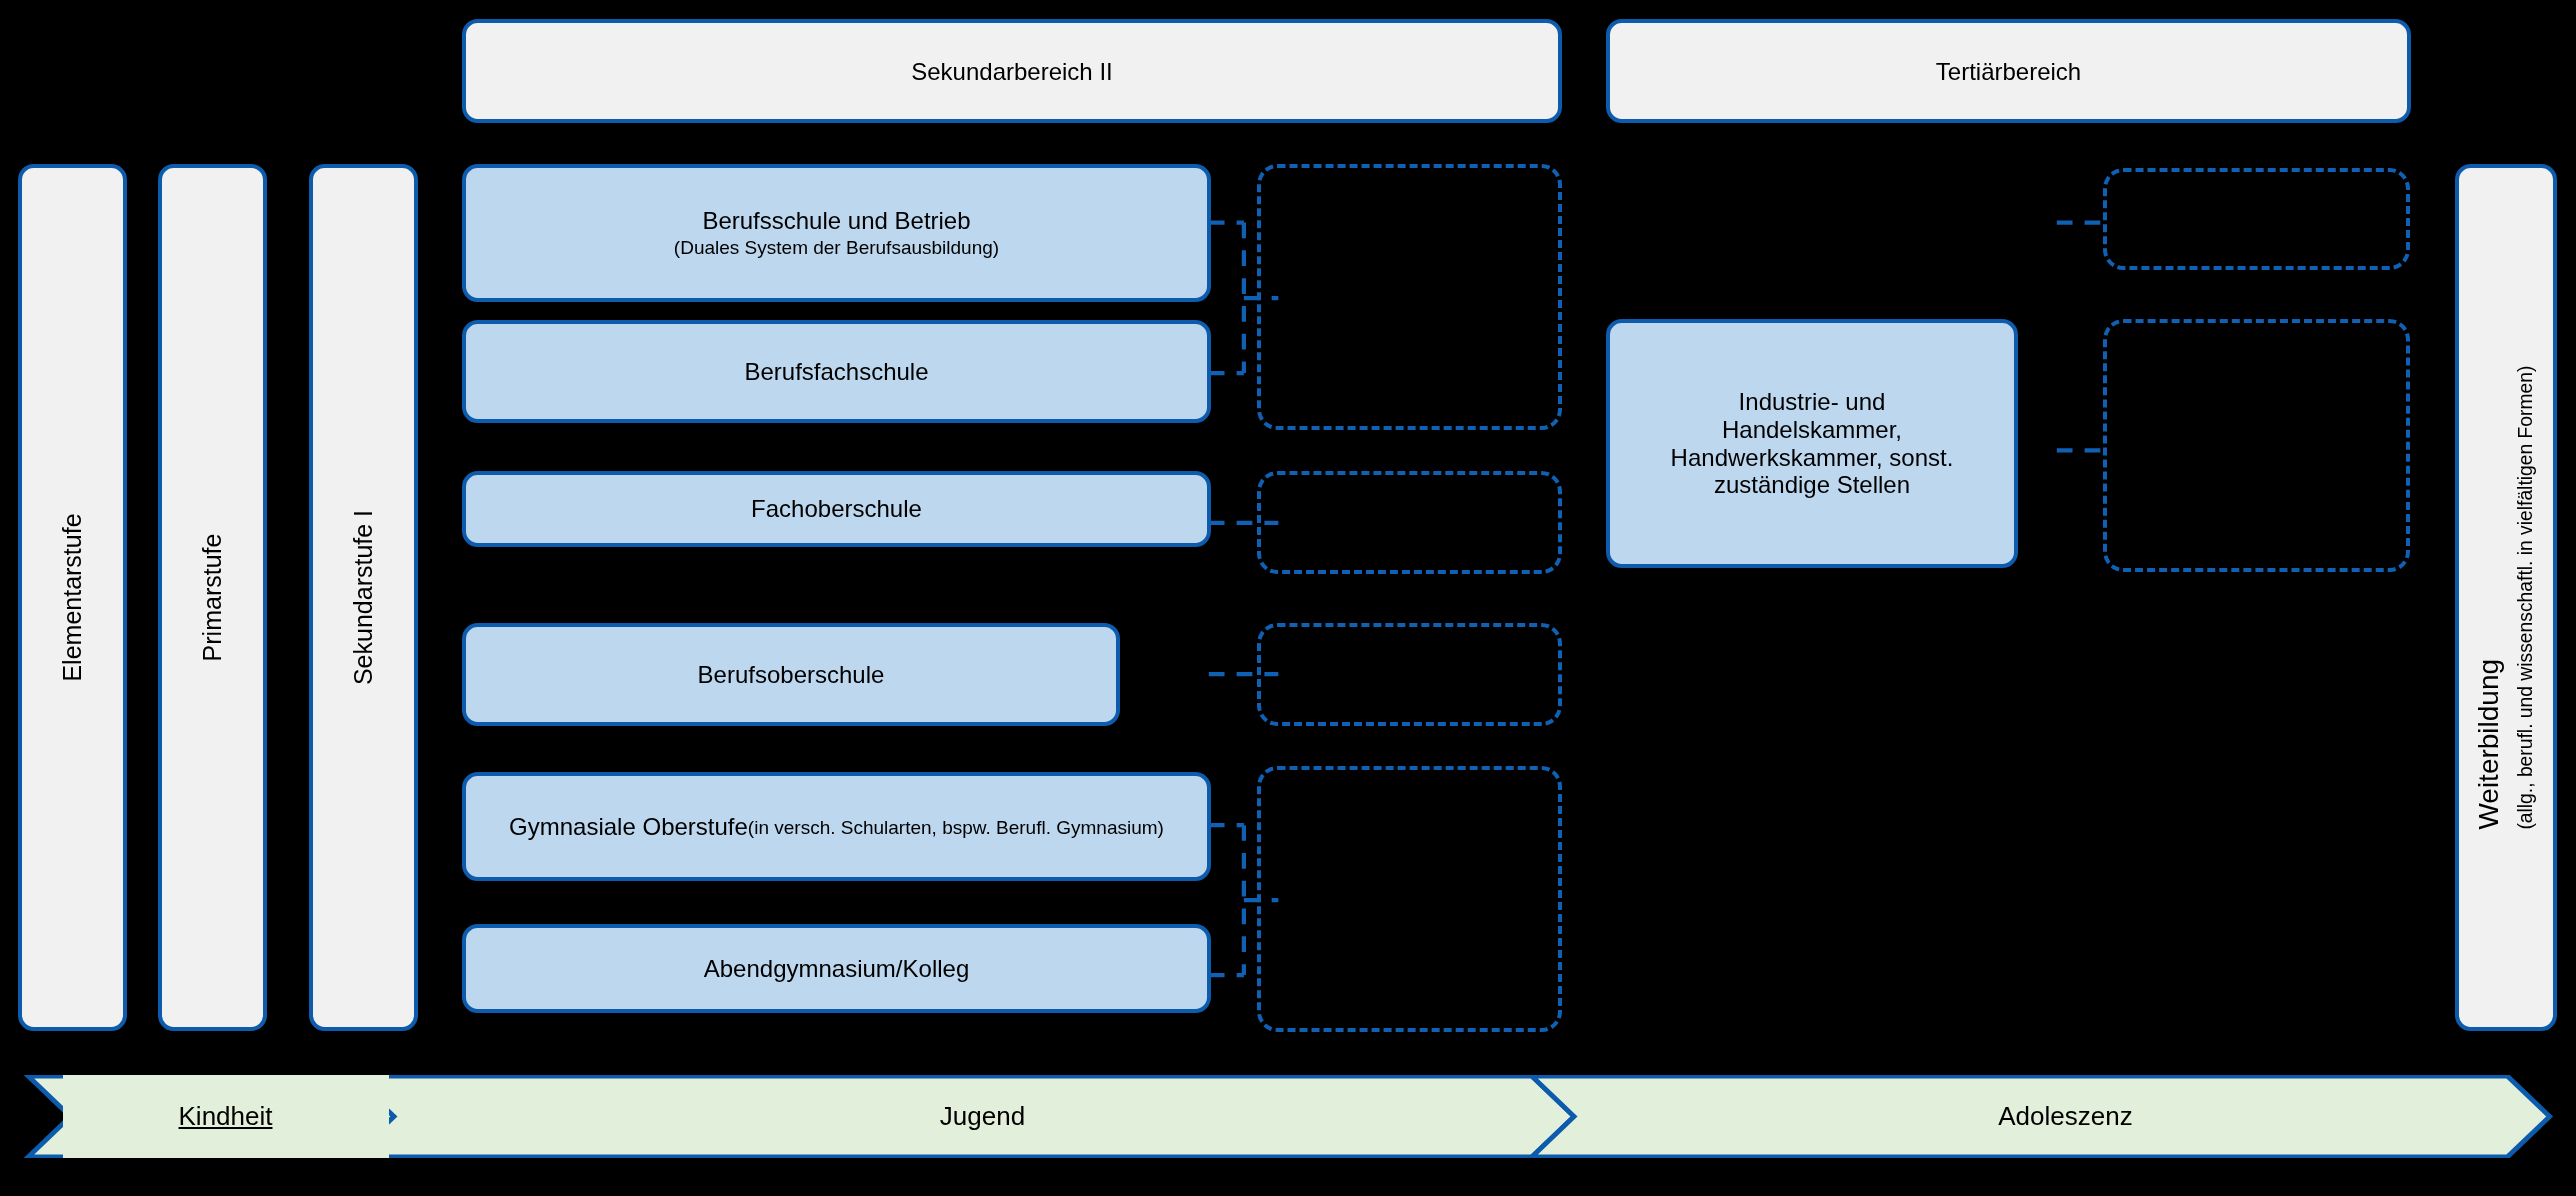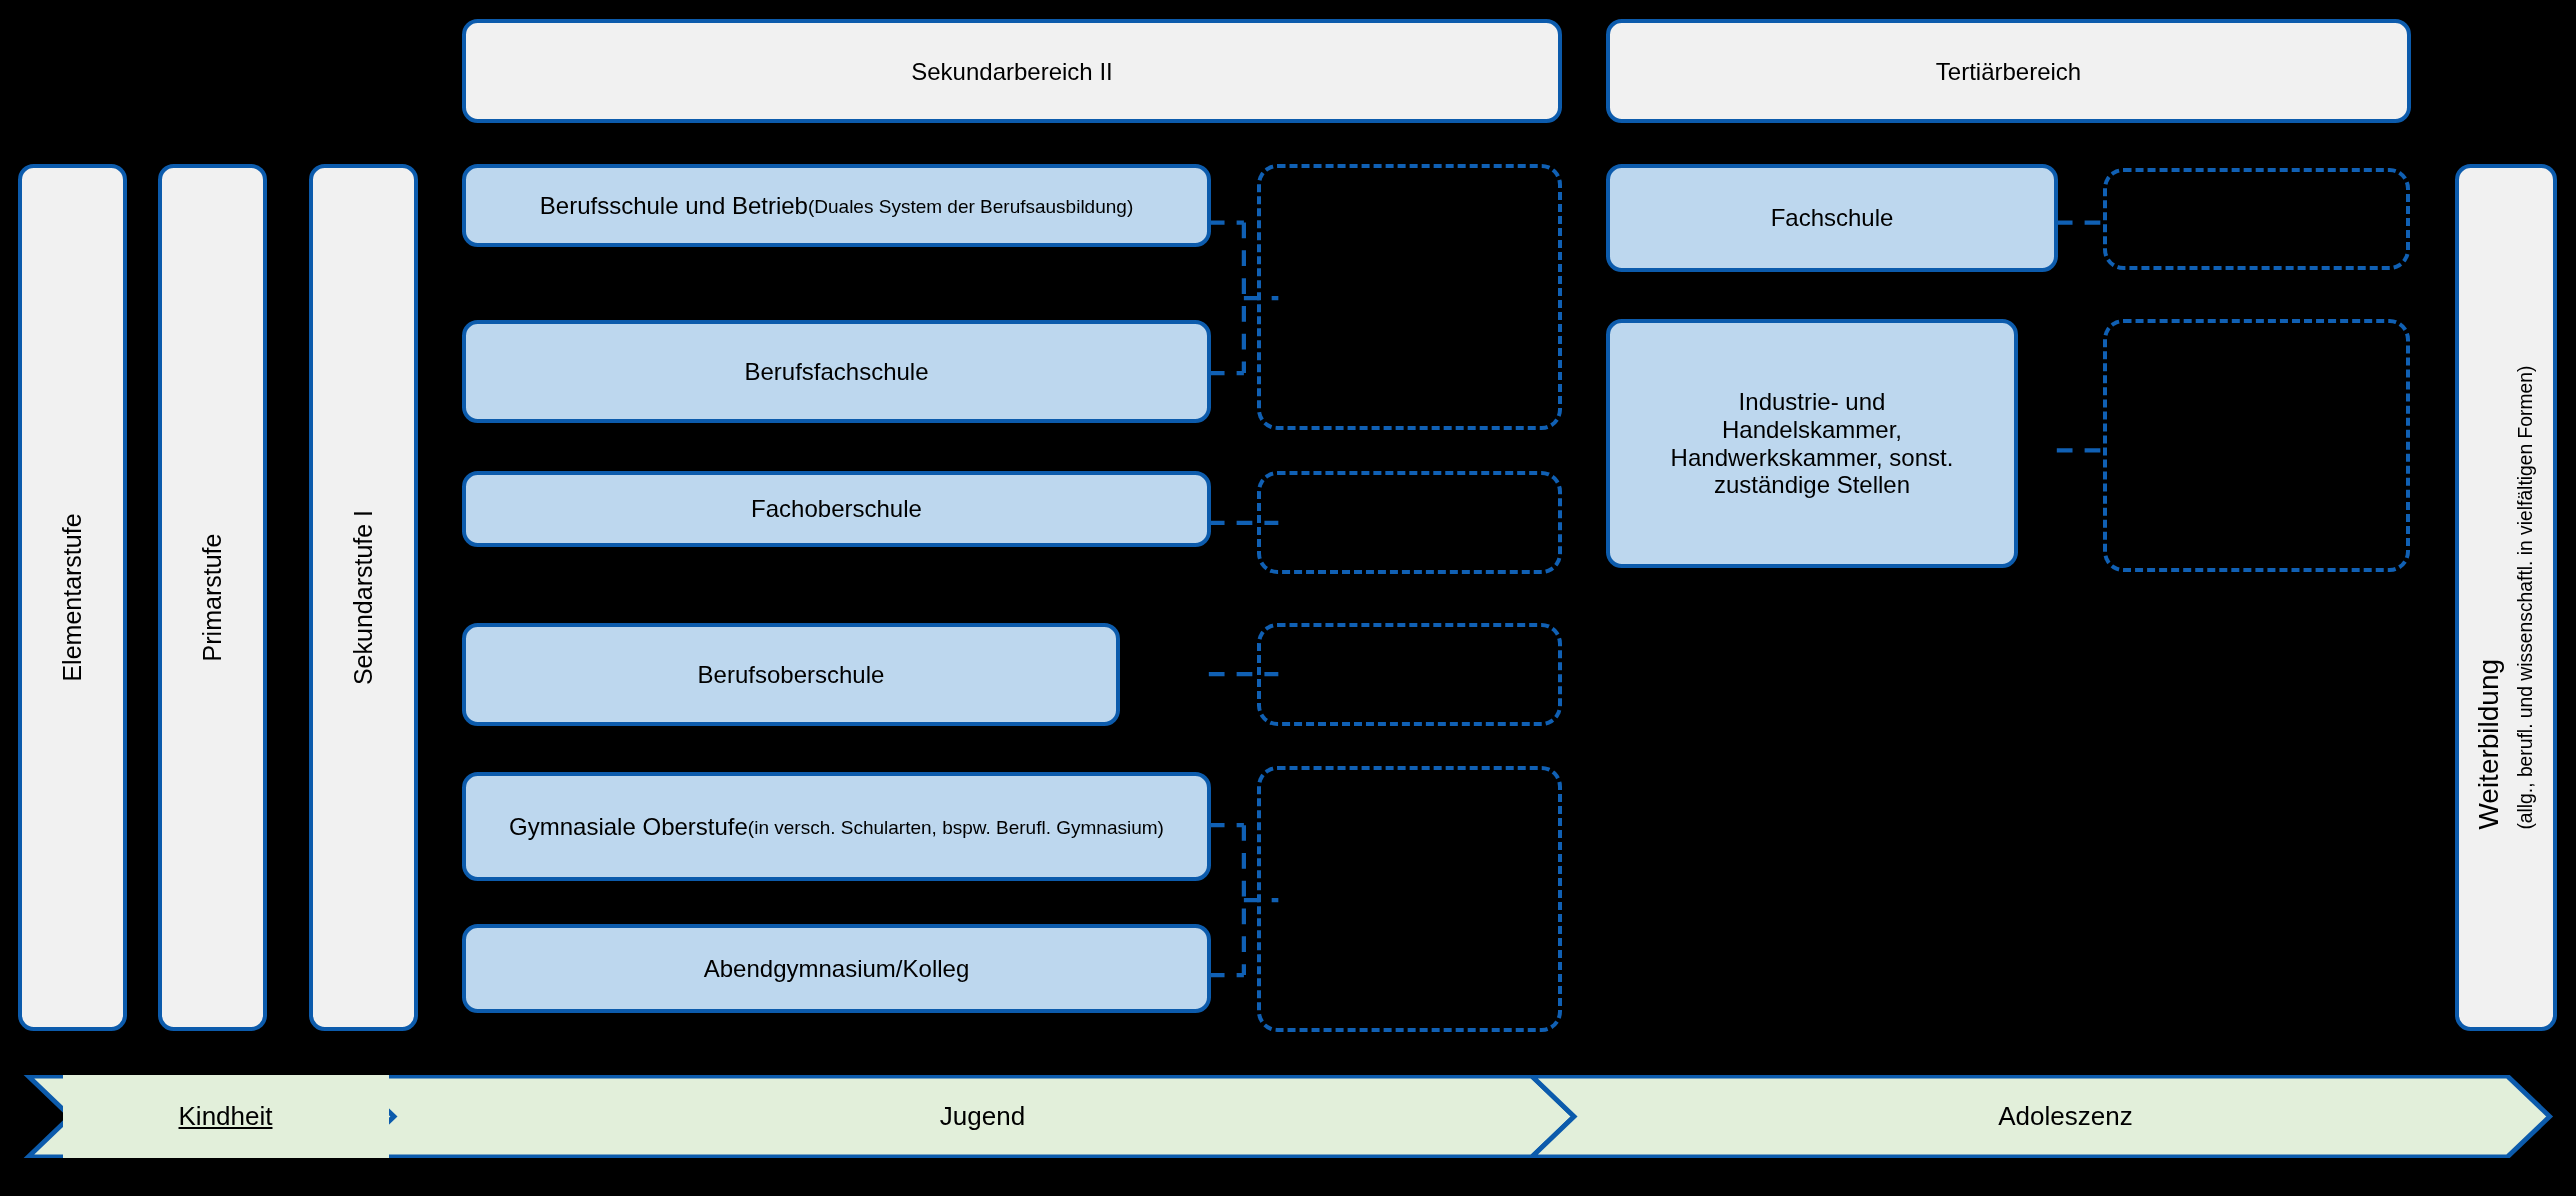--- a/index.html
+++ b/index.html
@@ -98,21 +98,21 @@
       <path d="M2000,1365 L2058,1365"></path>
       <path d="M2058,1365 L2058,1613"></path>
       <path d="M2000,1613 L2058,1613"></path>
       <path d="M2058,1489 L2115,1489"></path>
 
       <path d="M3403,368 L3490,368"></path>
       <path d="M3403,745 L3490,745"></path>
     </g>
   </svg>
 
-  <div class="box blue" style="left:462px;top:164px;width:749px;height:83px;">
+  <div class="box blue" style="left:462px;top:164px;width:749px;height:138px;flex-direction:column;">
     <span class="lbl title">Berufsschule und Betrieb</span>
     <span class="sub">(Duales System der Berufsausbildung)</span>
   </div>
 
   <div class="box blue" style="left:462px;top:320px;width:749px;height:103px;">
     <span class="lbl title">Berufsfachschule</span>
   </div>
 
   <div class="box blue" style="left:462px;top:471px;width:749px;height:76px;">
     <span class="lbl title">Fachoberschule</span>
@@ -140,23 +140,20 @@
   </div>
 
   <div class="box dashed" style="left:1257px;top:623px;width:305px;height:103px;">
     <span class="lbl title"></span>
   </div>
 
   <div class="box dashed" style="left:1257px;top:766px;width:305px;height:266px;">
     <span class="lbl title"></span>
   </div>
 
-  <div class="box blue" style="left:1606px;top:164px;width:452px;height:108px;">
-    <span class="lbl title">Fachschule</span>
-  </div>
 
   <div class="box blue" style="left:1606px;top:319px;width:412px;height:249px;flex-direction:column;">
     <span class="lbl title">Industrie- und</span>
     <span class="lbl title">Handelskammer,</span>
     <span class="lbl title">Handwerkskammer, sonst.</span>
     <span class="lbl title">zuständige Stellen</span>
   </div>
 
   <div class="box dashed" style="left:2103px;top:168px;width:307px;height:102px;">
     <span class="lbl title"></span>

